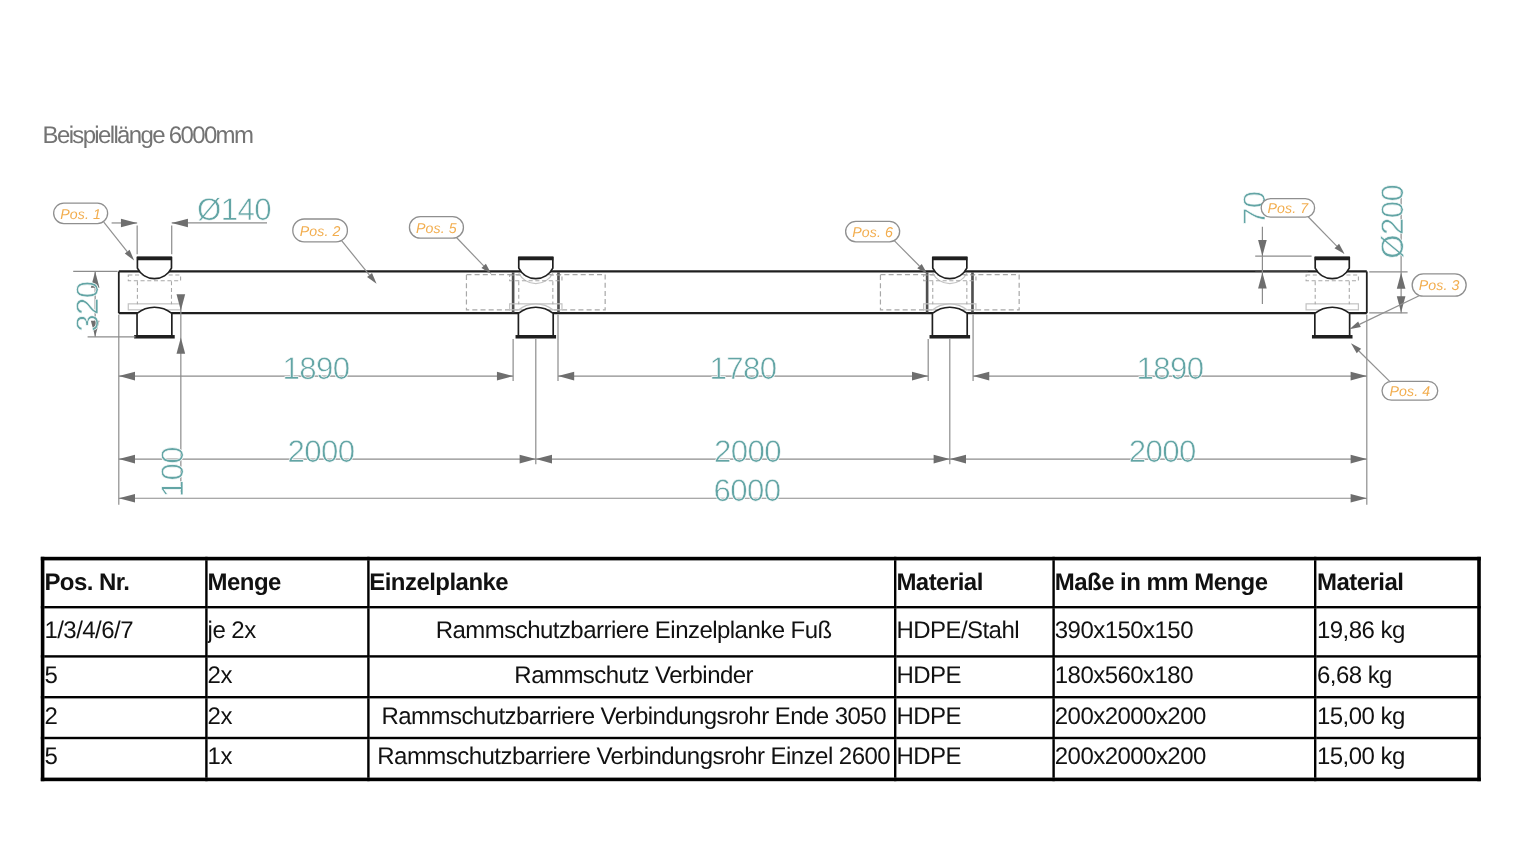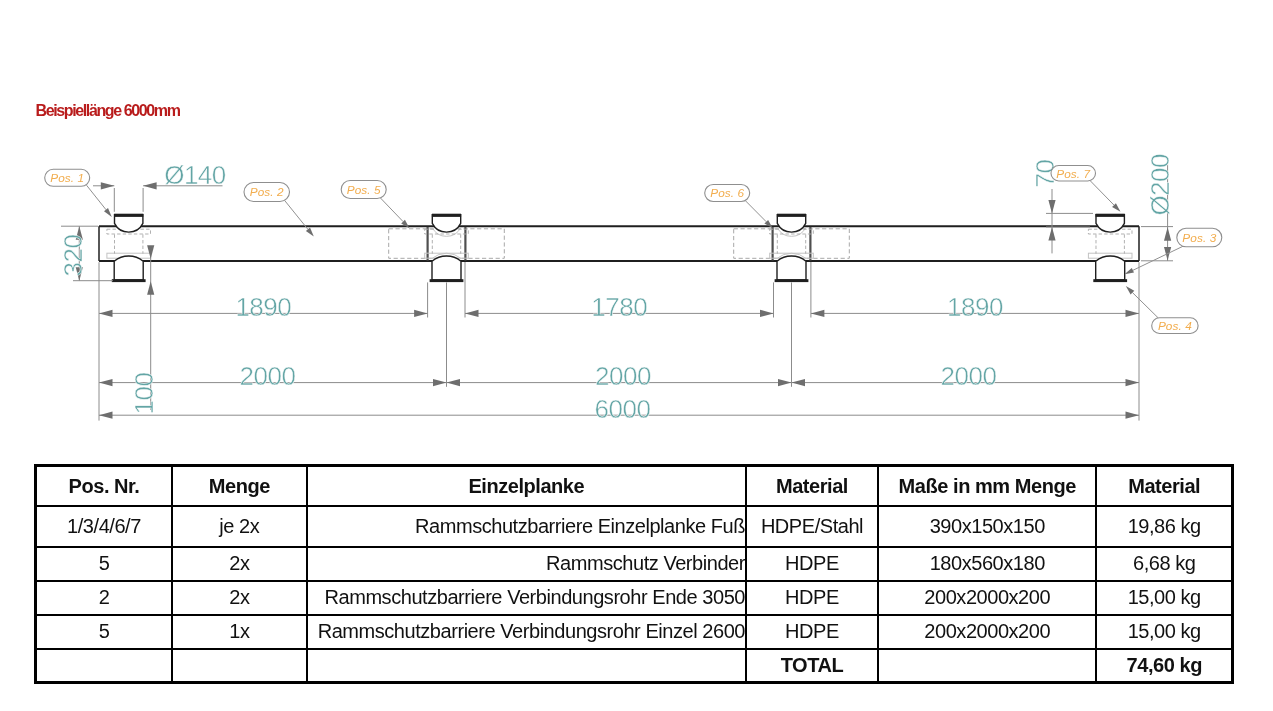--- a/index.html
+++ b/index.html
@@ -1,26 +1,26 @@
 <!DOCTYPE html>
 <html lang="de"><head>
 <meta charset="utf-8">
 <title>Rammschutzbarriere</title>
 <style>
   html,body{margin:0;padding:0;background:#fff;}
   body{width:1273px;height:711px;position:relative;overflow:hidden;
        font-family:"Liberation Sans",sans-serif;}
-  .title{position:absolute;left:35.5px;top:102px;font-size:16px;color:#b91c1c;
-         letter-spacing:-1.38px;font-weight:bold;}
+  .title{position:absolute;left:35.5px;top:102px;font-size:20px;color:#737373;
+         letter-spacing:-1.38px;}
   svg.draw{position:absolute;left:0;top:0;}
   .tblwrap{position:absolute;left:34px;top:464px;}
   table{border-collapse:collapse;table-layout:fixed;width:1197px;}
-  td{border:2px solid #000;font-size:20px;color:#111;text-align:center;letter-spacing:-0.45px;
+  td{border:2px solid #000;font-size:20px;color:#111;text-align:left;letter-spacing:-0.45px;
      vertical-align:middle;padding:0;overflow:hidden;white-space:nowrap;}
-  td.lft{text-align:right;padding-left:3.5px;}
+  td.lft{text-align:center;padding-left:3.5px;}
   td.b{font-weight:bold;}
   table{border:3px solid #000;}
 </style>
 </head>
 <body>
 <div class="title">Beispiellänge 6000mm</div>
 <svg class="draw" width="1273" height="460" viewBox="0 0 1273 460" font-family="Liberation Sans, sans-serif">
 <defs>
 <g id="foot">
  <path d="M -14.2 214.6 L 14.2 214.6 L 14.2 223.4 A 15.9 15.9 0 0 1 -14.2 223.4 Z" fill="#ffffff" stroke="#1f1f1f" stroke-width="1.4"></path>
@@ -196,23 +196,15 @@
           <td>15,00 kg</td>
         </tr>
 <tr>
           <td style="height:32.5px">5</td>
           <td>1x</td>
           <td class="lft">Rammschutzbarriere Verbindungsrohr Einzel 2600</td>
           <td>HDPE</td>
           <td>200x2000x200</td>
           <td>15,00 kg</td>
         </tr>
-<tr>
-          <td style="height:31px"></td>
-          <td></td>
-          <td></td>
-          <td class="b">TOTAL</td>
-          <td></td>
-          <td class="b">74,60 kg</td>
-        </tr>
 </tbody>
     </table>
 </div>
 
 </body></html>

